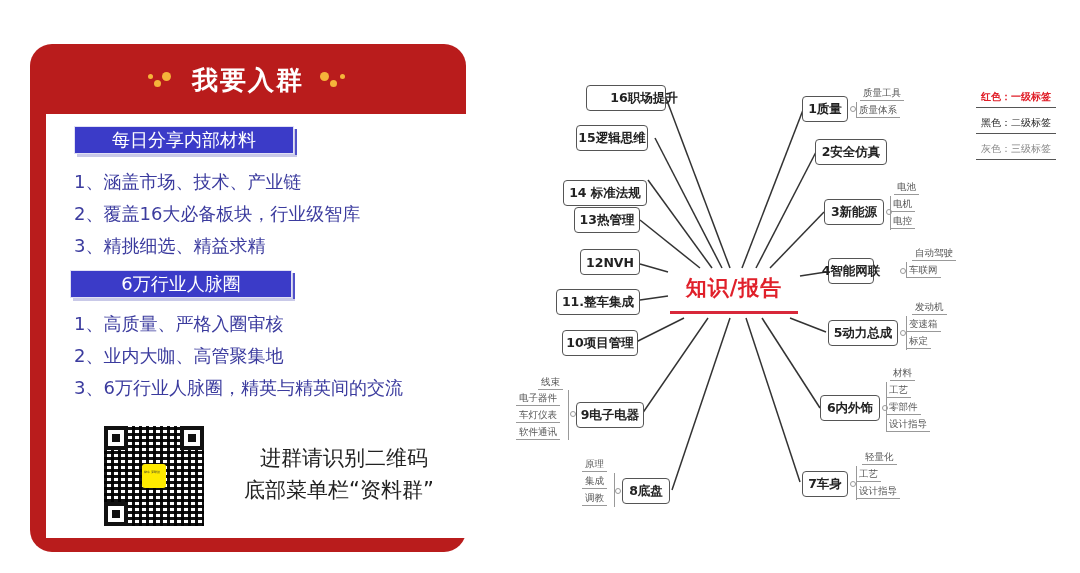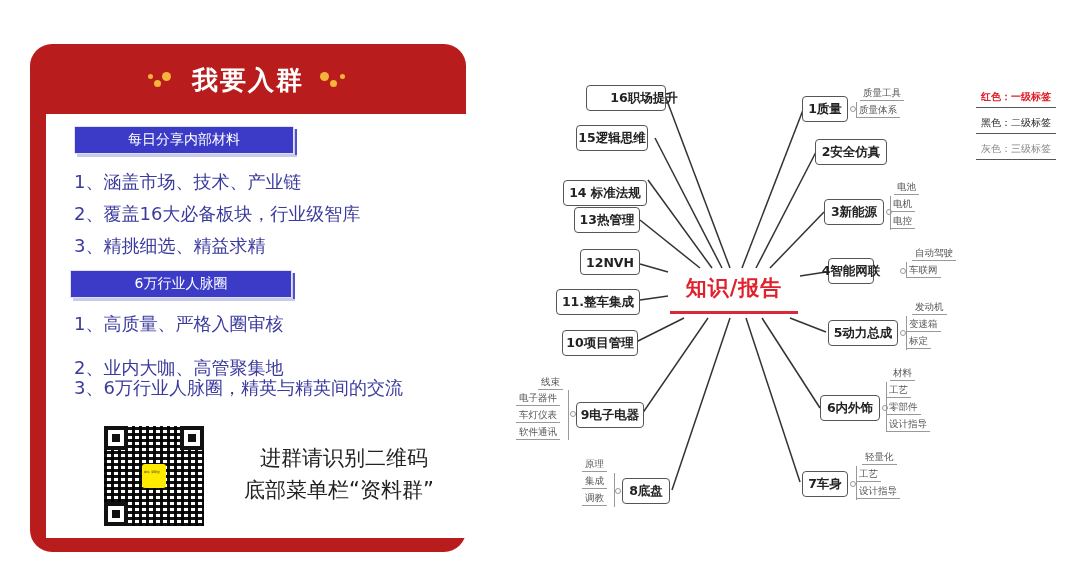--- a/index.html
+++ b/index.html
@@ -17,21 +17,21 @@
   }
   .card-title .title-text { color: #ffffff; font-size: 26px; font-weight: bold; letter-spacing: 2px; }
   .dots { position: relative; width: 32px; height: 20px; }
   .dots span { position: absolute; border-radius: 50%; background: #f5b43a; }
   .card-inner {
     position: absolute; left: 16px; top: 70px; width: 444px; height: 424px;
     background: #ffffff;
   }
   .section-tag {
     position: absolute; height: 28px; background: #3b3bc8; color: #fff;
-    font-size: 14px; display: flex; align-items: center; justify-content: center;
+    font-size: 18px; display: flex; align-items: center; justify-content: center;
     border: 1px solid #e0e0f4; box-shadow: 3px 3px 0 #c9c9e8;
   }
   .section-tag::after {
     content: ""; position: absolute; right: -4px; top: 2px; width: 2px; height: 26px; background: #5050c8;
   }
   .item-line {
     position: absolute; left: 28px; color: #3b3b9e; font-size: 18px; white-space: nowrap;
   }
   .qr {
     position: absolute; left: 58px; top: 312px; width: 100px; height: 100px;
@@ -90,21 +90,21 @@
   </div>
 
   <div class="card-inner">
     <div class="section-tag" style="left:28px;top:12px;width:220px;">每日分享内部材料</div>
     <div class="item-line" style="top:56px;">1、涵盖市场、技术、产业链</div>
     <div class="item-line" style="top:88px;">2、覆盖16大必备板块，行业级智库</div>
     <div class="item-line" style="top:120px;">3、精挑细选、精益求精</div>
 
     <div class="section-tag" style="left:24px;top:156px;width:222px;">6万行业人脉圈</div>
     <div class="item-line" style="top:198px;">1、高质量、严格入圈审核</div>
-    <div class="item-line" style="top:230px;margin-top:12px;">2、业内大咖、高管聚集地</div>
+    <div class="item-line" style="top:230px;">2、业内大咖、高管聚集地</div>
     <div class="item-line" style="top:262px;">3、6万行业人脉圈，精英与精英间的交流</div>
 
     <div class="qr">
       <div class="finder" style="left:0;top:0;"></div>
       <div class="finder" style="right:0;top:0;"></div>
       <div class="finder" style="left:0;bottom:0;"></div>
       <div class="logo">整车 深研报</div>
     </div>
     <div class="qr-caption" style="top:362px;">底部菜单栏“资料群”</div>
     <div class="qr-caption" style="top:330px;left:214px;">进群请识别二维码</div>

